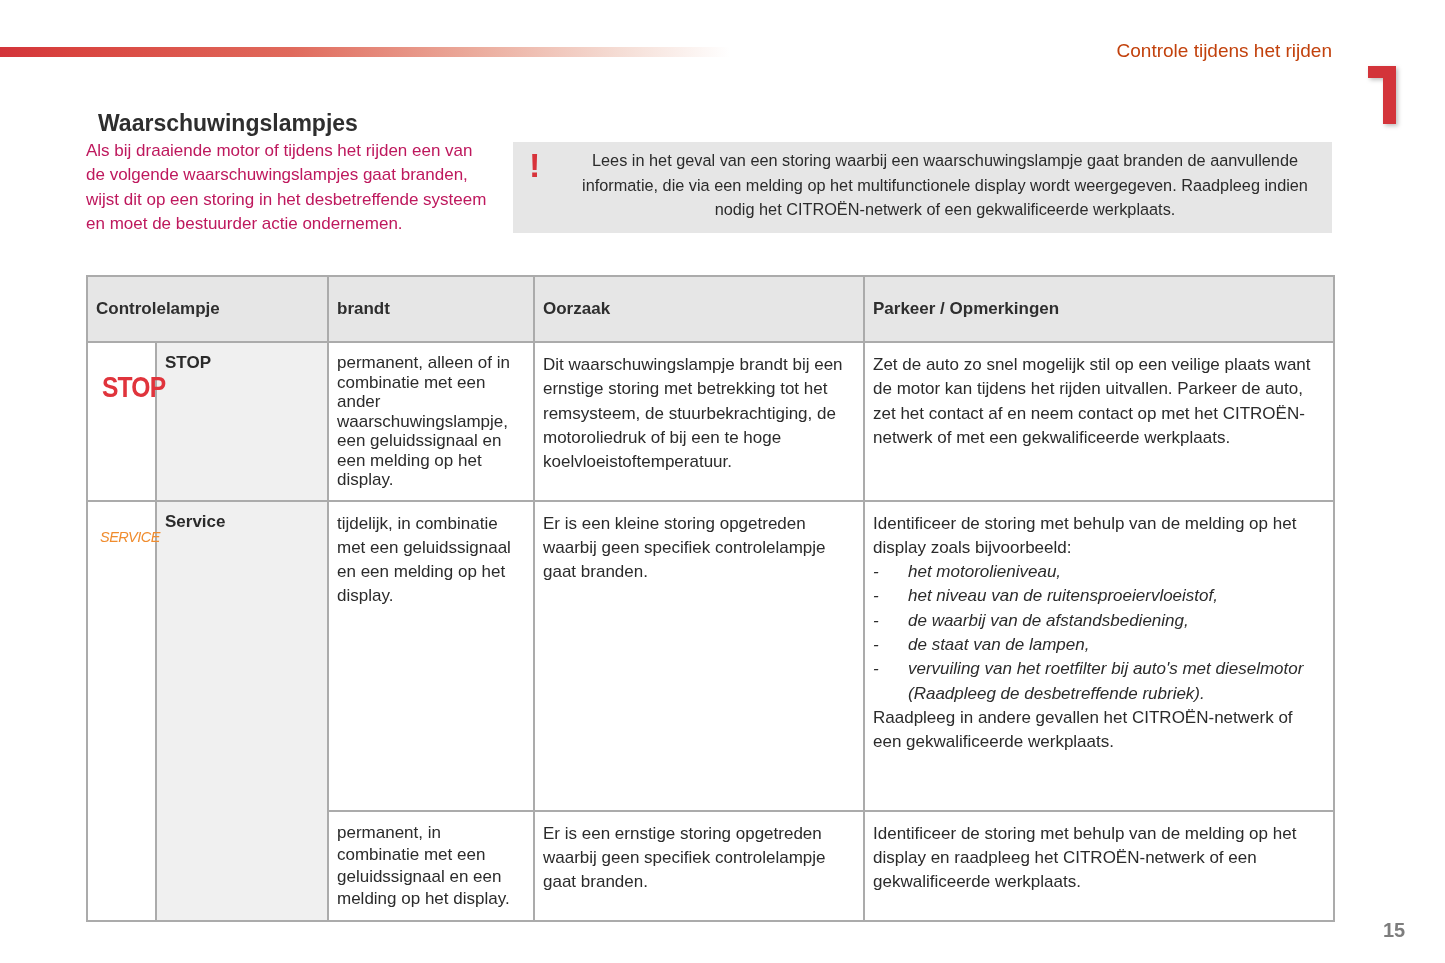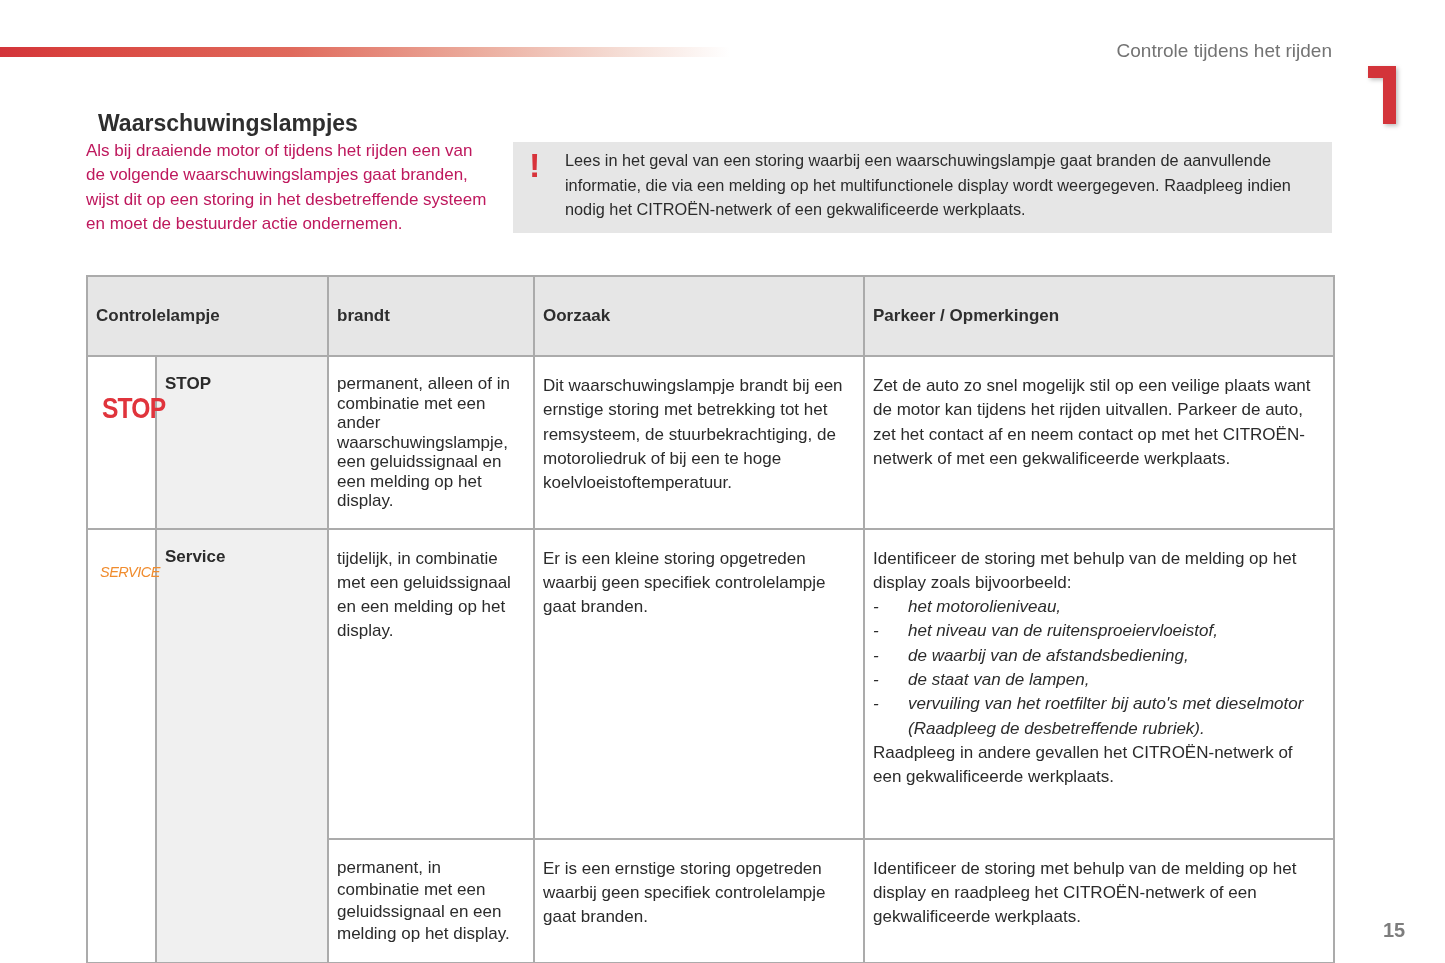--- a/index.html
+++ b/index.html
@@ -5,47 +5,47 @@
   html, body { margin: 0; padding: 0; }
   body {
     width: 1445px; height: 963px; position: relative; background: #ffffff;
     font-family: "Liberation Sans", sans-serif; color: #2b2b2b; overflow: hidden;
   }
   .top-bar {
     position: absolute; left: 0; top: 47px; width: 730px; height: 10px;
     background: linear-gradient(to right, #d3343a 0%, #d9443f 10%, #e06a5c 40%, #ebab9c 65%, #f5ddd5 85%, rgba(255,255,255,0) 100%);
   }
   .running-header {
-    position: absolute; right: 113px; top: 40px; font-size: 19px; color: #737373;
+    position: absolute; right: 113px; top: 40px; font-size: 19px; color: #c2410c;
   }
   .chapter-num {
     position: absolute; left: 1368px; top: 66px; width: 30px; height: 60px;
     filter: drop-shadow(2px 2px 2px rgba(0,0,0,0.25));
   }
   .page-title {
     position: absolute; left: 86px; top: 98px; font-size: 23px; font-weight: bold; color: #2e2e2e;
   }
   .intro {
     position: absolute; left: 86px; top: 139px; width: 410px; font-size: 17px; line-height: 24.4px; color: #be185d;
   }
   .notice {
     position: absolute; left: 513px; top: 142px; width: 819px; height: 91px; background: #e6e6e6;
   }
   .notice .excl {
     position: absolute; left: 16px; top: 4px; font-size: 34px; font-weight: bold; color: #d8333b;
   }
   .notice .text {
-    position: absolute; left: 52px; top: 6px; width: 760px; font-size: 16.3px; line-height: 24.5px; color: #2b2b2b;
+    position: absolute; left: 52px; top: 6px; width: 760px; font-size: 16.3px; line-height: 24.5px; color: #2b2b2b; text-align: center;
   }
   table.lamps {
     position: absolute; left: 86px; top: 275px; width: 1247px;
     border-collapse: collapse; table-layout: fixed; font-size: 17px; color: #2b2b2b;
   }
   table.lamps td, table.lamps th {
-    border: 2px solid #ababab; vertical-align: top; padding: 17px 8px; text-align: left;
+    border: 2px solid #ababab; vertical-align: top; padding: 10px 8px; text-align: left;
   }
   table.lamps th {
     background: #e6e6e6; font-weight: bold; height: 44px; vertical-align: middle; font-size: 17px; color: #2e2e2e;
   }
   td.icon-cell { padding: 0; background: #ffffff; }
   td.name-cell { background: #f0f0f0; font-weight: bold; padding-top: 6px; }
   td.txt { line-height: 24.3px; padding-top: 4px; }
   td.tight { line-height: 19.5px; padding-top: 7px; }
   .stop-icon {
     display: block; margin: 17px 0 0 6px; font-size: 30px; font-weight: bold; color: #e0343c;

